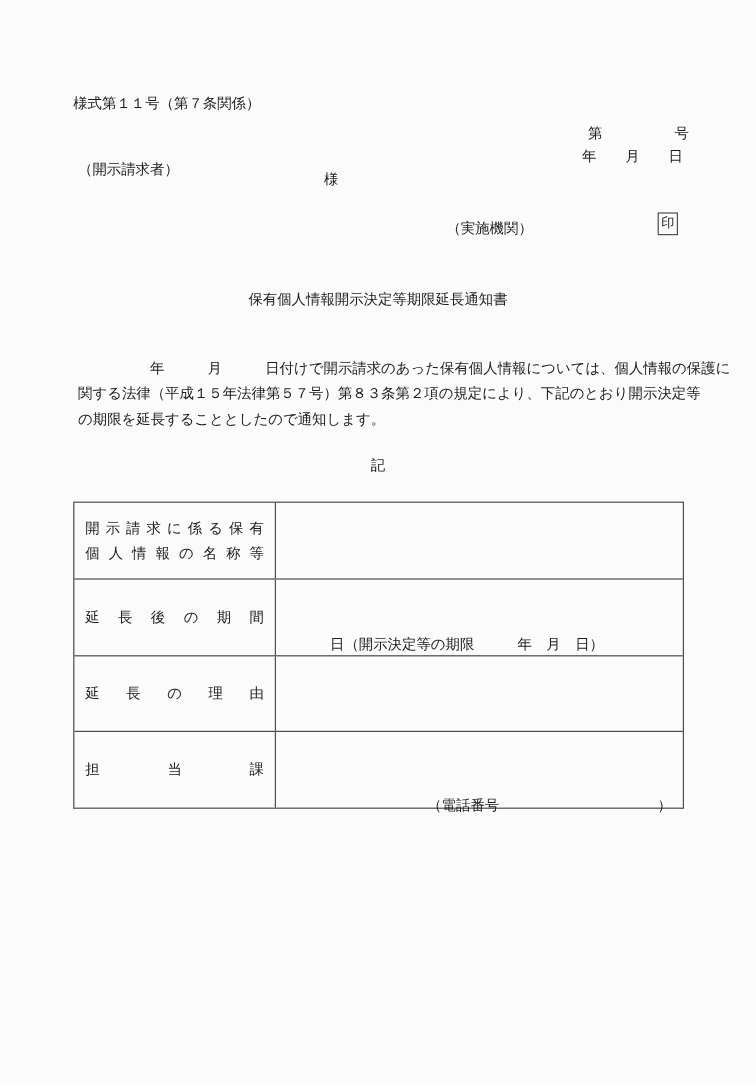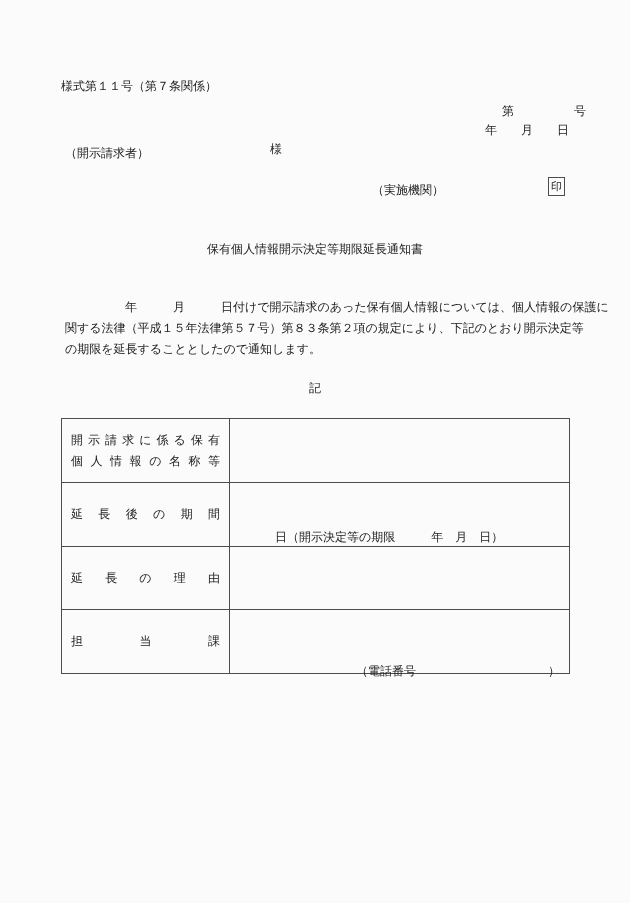--- a/index.html
+++ b/index.html
@@ -14,23 +14,23 @@
     background: #fbfbfb;
     font-family: "Liberation Serif", "DejaVu Serif", serif;
     color: #1c1c1c;
     font-size: 12px;
     overflow: hidden;
     border-radius: 30px;
   }
   .abs { position: absolute; }
 
   .form-number   { left: 61px;  top: 78px; }
-  .doc-number    { right: 44px; top: 103px; text-align: right; white-space: pre; margin-left: 27px; }
+  .doc-number    { right: 56px; top: 103px; text-align: right; white-space: pre; margin-left: 27px; }
   .date-line     { right: 61px; top: 122px; text-align: right; white-space: pre; }
-  .requester     { left: 65px;  top: 145px; text-align: center; }
+  .requester     { left: 65px;  top: 133px; text-align: center; }
   .honorific     { left: 270px; top: 141px; }
   .agency        { left: 348px; top: 182px; margin-left: 24px; }
   .seal-box {
     left: 548px; top: 177px;
     border: 1px solid #4d4d4d;
     font-size: 11px;
     line-height: 15px;
     padding: 1px 2px;
   }
 

